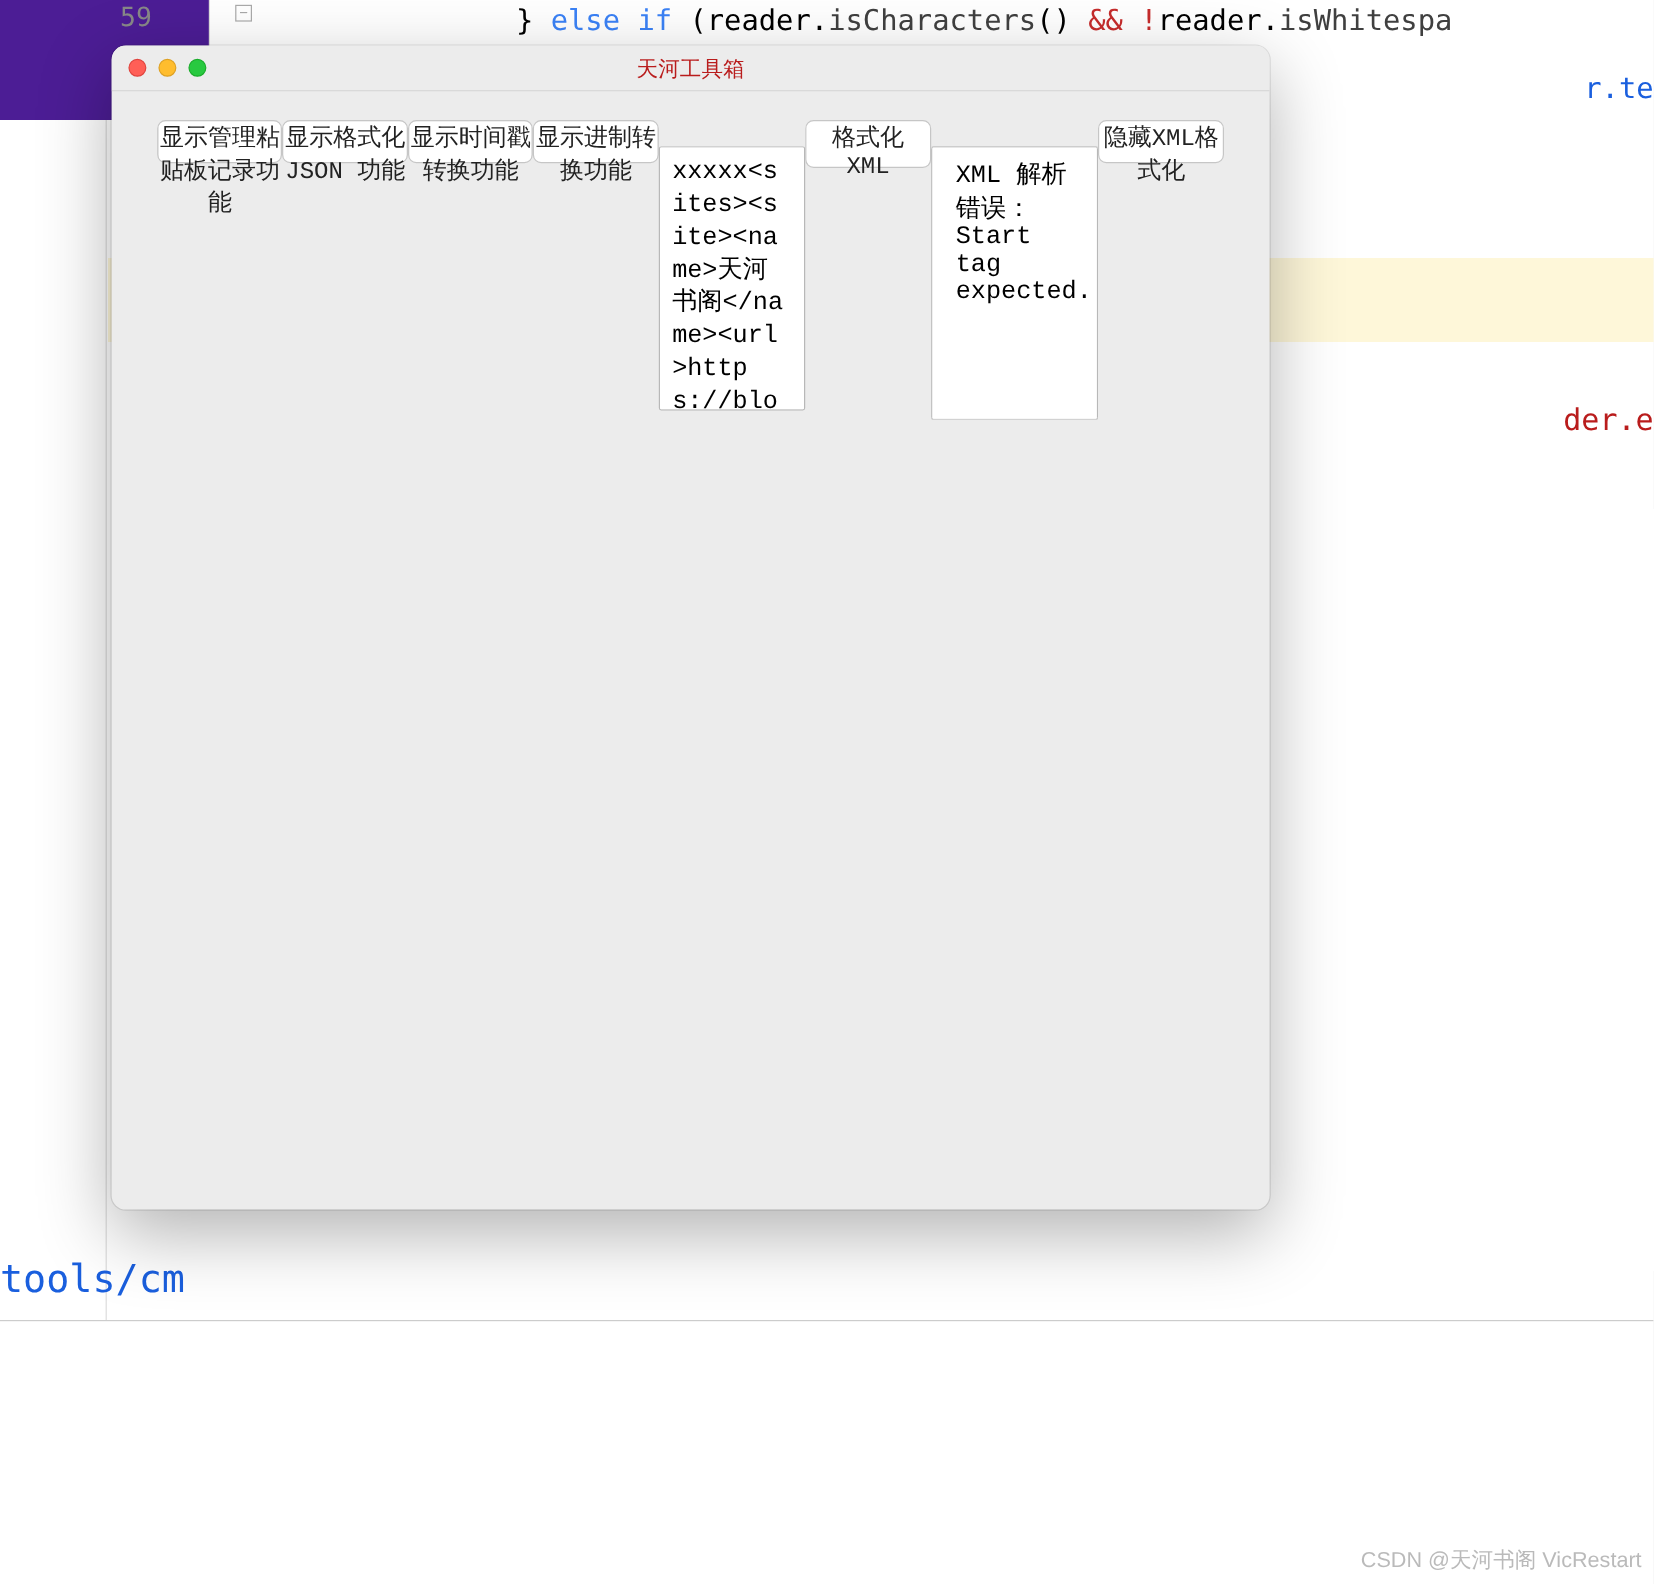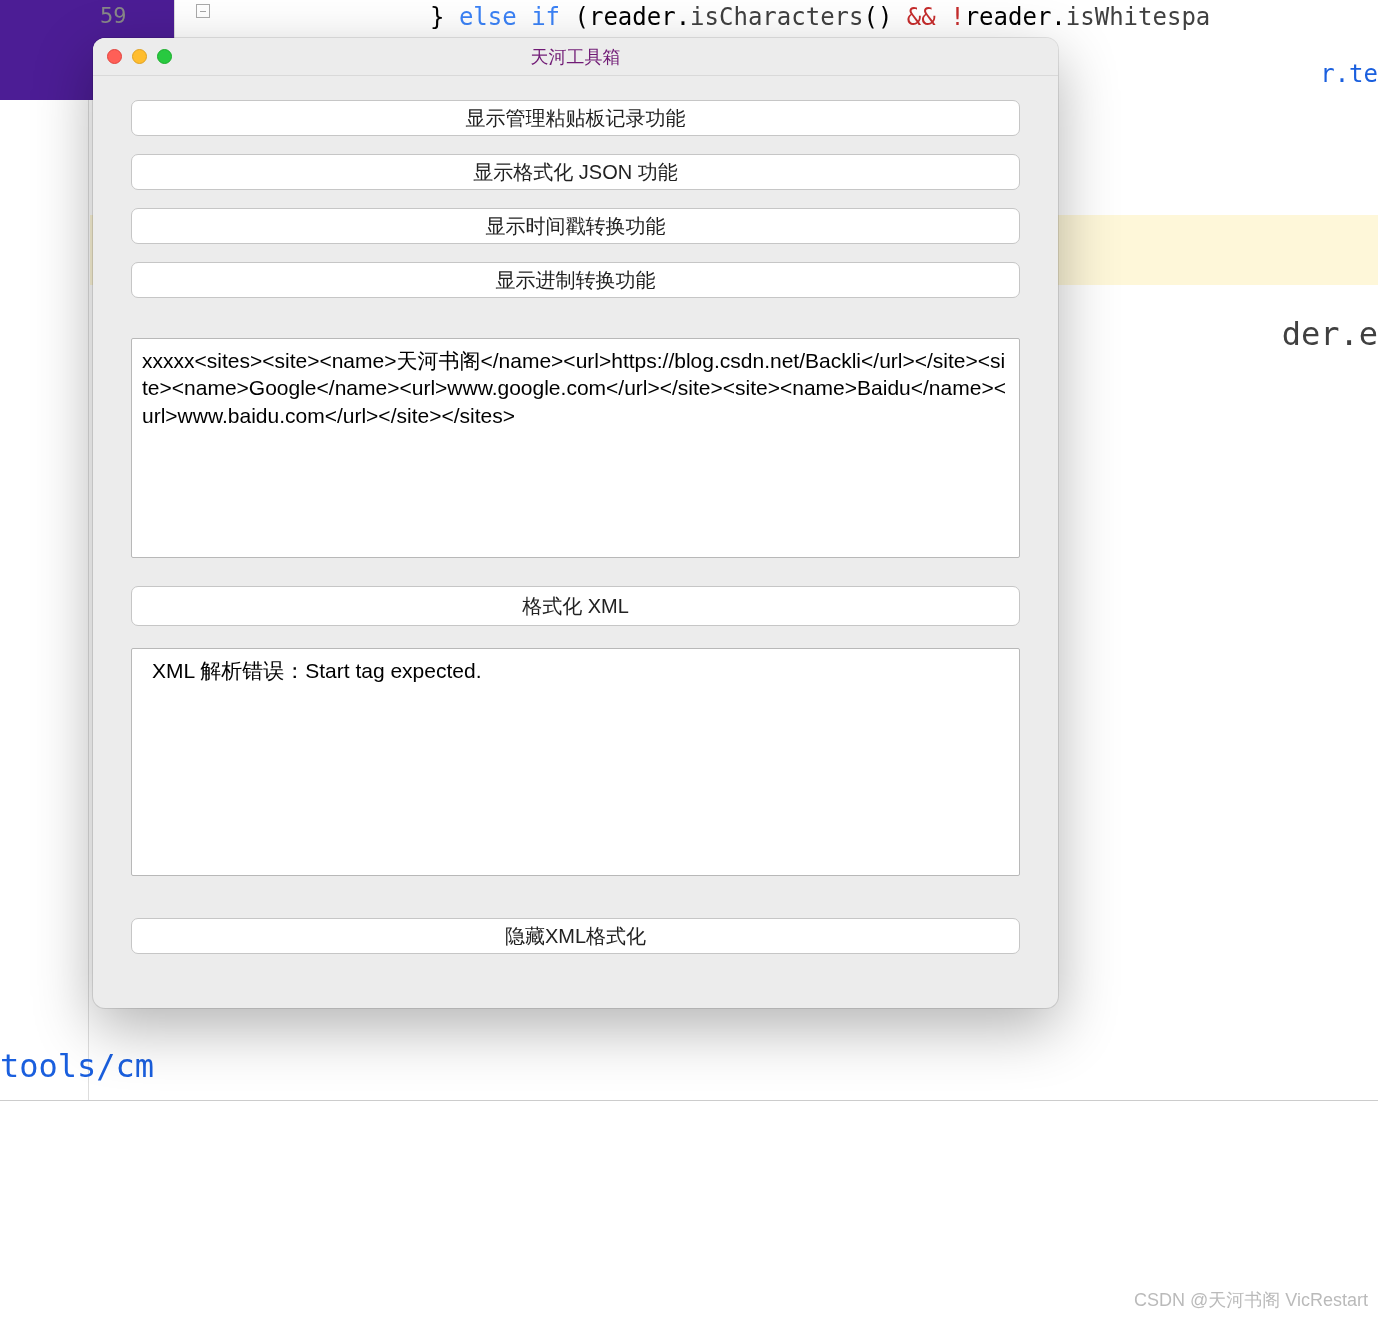--- a/index.html
+++ b/index.html
@@ -65,25 +65,25 @@
       position: absolute;
       top: 60px;
       right: 0;
       color: #1a5fde;
       font-family: "Menlo", "Monaco", monospace;
       font-size: 24px;
     }
     
     .bg-code-frag3 {
       position: absolute;
-      top: 315px;
+      top: 335px;
       right: 0;
-      color: #404040;
-      font-family: "Menlo", "Monaco", monospace;
-      font-size: 32px;
+      color: #b91c1c;
+      font-family: "Menlo", "Monaco", monospace;
+      font-size: 25px;
     }
     
     .bg-highlight {
       position: absolute;
       left: 90px;
       top: 215px;
       width: 100%;
       height: 70px;
       background: #fef7d9;
       z-index: 0;
@@ -162,28 +162,29 @@
       border-radius: 50%;
     }
     
     .light.red { background: #ff5f57; border: 1px solid #e0443e; }
     .light.yellow { background: #ffbd2e; border: 1px solid #dea123; }
     .light.green { background: #28c940; border: 1px solid #1aad2b; }
     
     .titlebar-title {
       font-size: 18px;
       font-weight: 500;
-      color: #701a75;
+      color: #b91c1c;
     }
     
     .dialog-body {
       padding: 24px 38px;
       height: calc(100% - 38px);
       display: flex;
-      flex-direction: column;
+      flex-direction: row;
+      font-family: Liberation Mono, monospace;
     }
     
     .feature-button {
       width: 100%;
       height: 36px;
       background: linear-gradient(to bottom, #fff, #fff);
       border: 1px solid #c6c6c6;
       border-radius: 7px;
       font-size: 20px;
       color: #222;

